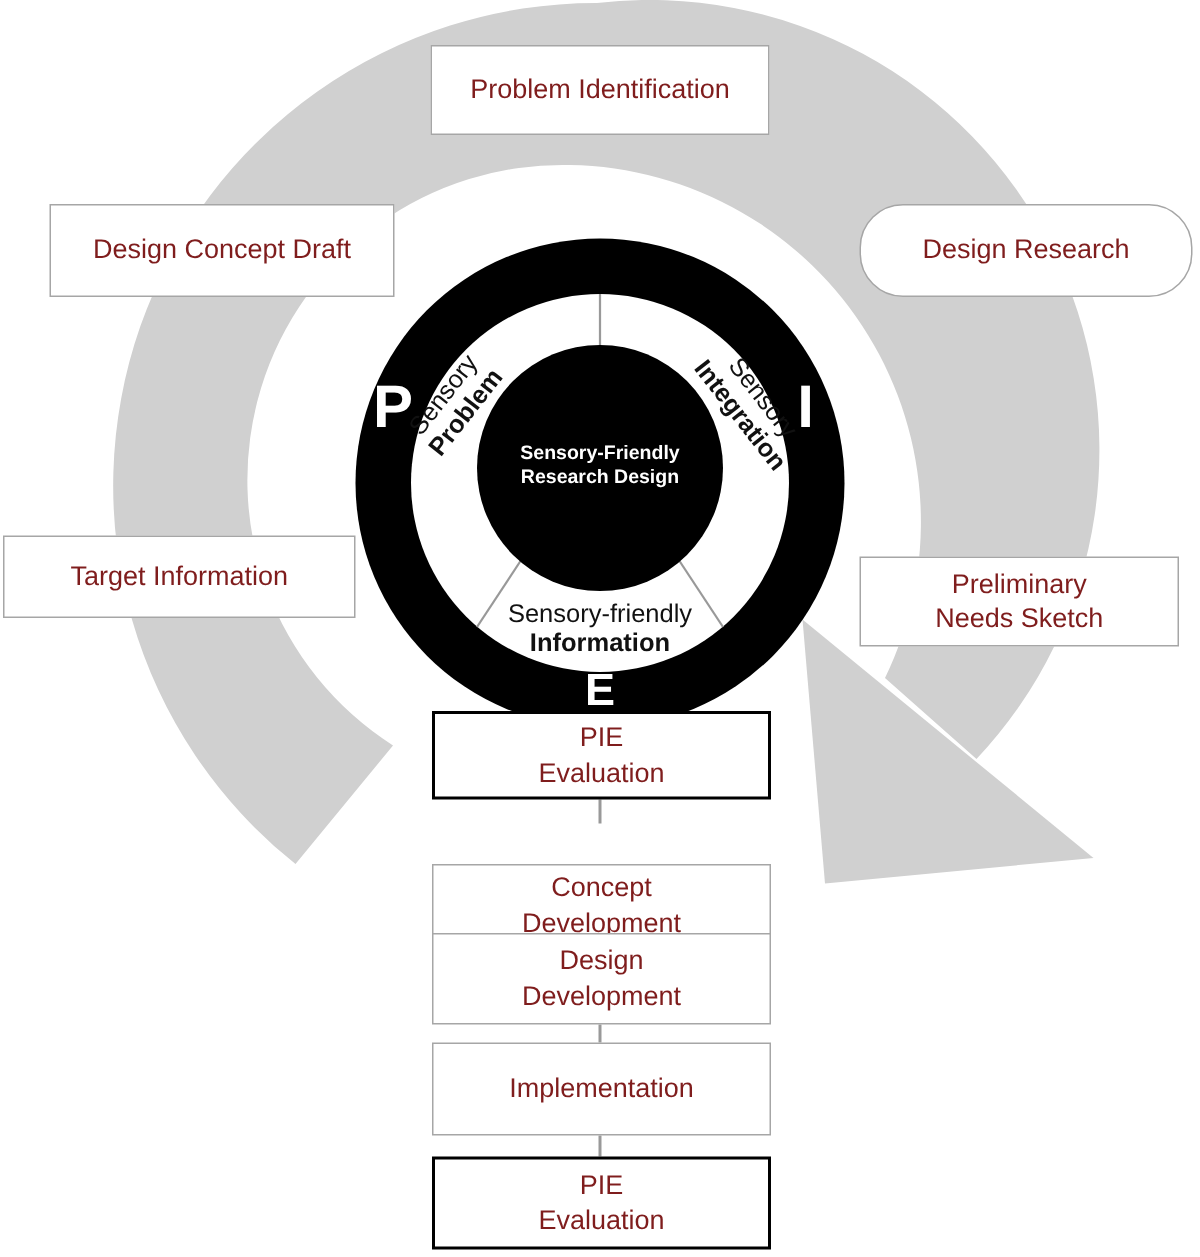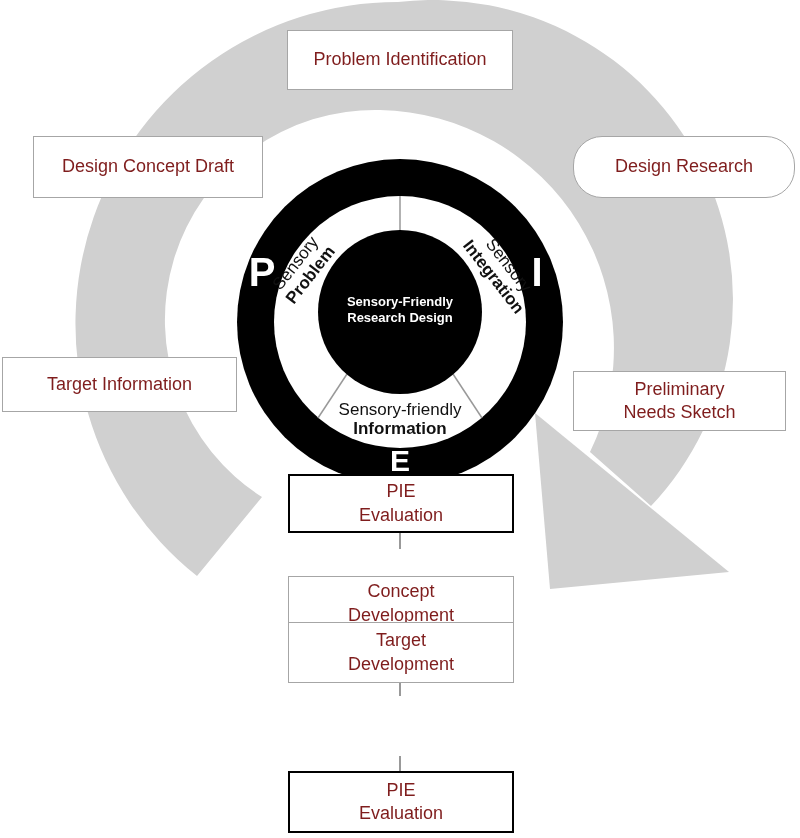--- a/index.html
+++ b/index.html
@@ -107,21 +107,24 @@
 
   <div class="box strong" style="left:288px;top:474px;width:226px;height:59px;">
     <span>PIE</span>
     <span>Evaluation</span>
   </div>
   <div class="box" style="left:288px;top:549px;width:226px;height:55px;margin-top:27px;">
     <span>Concept</span>
     <span>Development</span>
   </div>
   <div class="box" style="left:288px;top:622px;width:226px;height:61px;">
-    <span>Target</span>
+    <span>Design</span>
     <span>Development</span>
+  </div>
+  <div class="box" style="left:288px;top:695px;width:226px;height:62px;">
+    <span>Implementation</span>
   </div>
   <div class="box strong" style="left:288px;top:771px;width:226px;height:62px;">
     <span>PIE</span>
     <span>Evaluation</span>
   </div>
 
 </div>
 
 </body></html>

